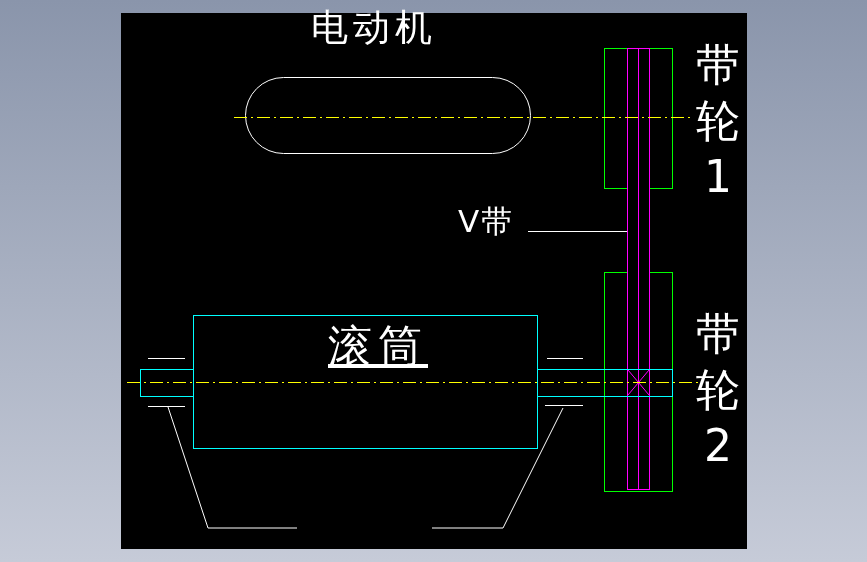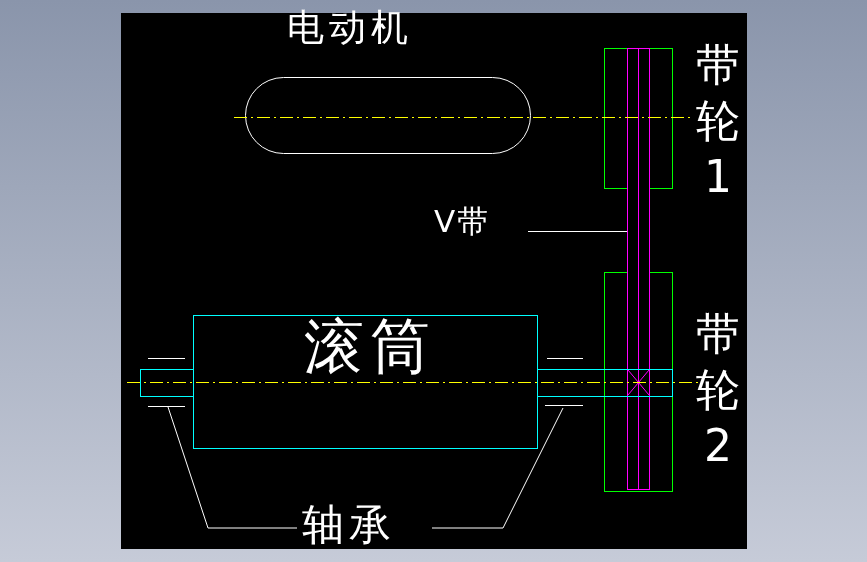--- a/index.html
+++ b/index.html
@@ -42,24 +42,24 @@
   .mark-lb { left:27px;  top:393px; width:37px; }
   .mark-rt { left:426px; top:345px; width:36px; }
   .mark-rb { left:424px; top:392px; width:38px; }
   .vbelt-leader { left:407px; top:218px; width:99px; }
 
   svg.overlay { position:absolute; left:0; top:0; width:626px; height:536px; }
   .leader-stroke { stroke: var(--outline); stroke-width: 1; fill: none; }
   .cross-stroke  { stroke: var(--belt);    stroke-width: 1; fill: none; }
 
   
-  .label { position:absolute; color: var(--outline); white-space: nowrap; font-weight: normal; }
+  .label { position:absolute; color: var(--outline); white-space: nowrap; font-weight: normal; margin-left: 24px; }
   .label-motor   { left:166px; top:-4px;  font-size:37px; line-height:38px; letter-spacing:5px; }
   .label-vbelt   { left:313px; top:188px; font-size:31px; line-height:40px; letter-spacing:2px; }
-  .label-roller  { left:183px; top:310px; font-size:60px; line-height:46px; letter-spacing:6px; }
+  .label-roller  { left:183px; top:310px; font-size:44px; line-height:46px; letter-spacing:6px;text-decoration:underline; }
   .label-bearing { left:181px; top:490px; font-size:42px; line-height:44px; letter-spacing:5px; }
   .label-col { position:absolute; width:48px; color:var(--outline); text-align:center;
                font-size:44px; line-height:56px; }
   .label-pulley-1 { left:573px; top:24px; }
   .label-pulley-2 { left:573px; top:293px; }
 </style>
 </head>
 <body>
 
 <div class="screen">
@@ -90,21 +90,20 @@
     <div class="entity hline mark-lt"></div>
     <div class="entity hline mark-lb"></div>
     <div class="entity hline mark-rt"></div>
     <div class="entity hline mark-rb"></div>
 
     <div class="entity hline vbelt-leader"></div>
 
     <div class="label label-motor">电动机</div>
     <div class="label label-vbelt">V带</div>
     <div class="label label-roller">滚筒</div>
-    <div class="label label-bearing">轴承</div>
 
     <div class="label-col label-pulley-1">
       <div>带</div>
       <div>轮</div>
       <div>1</div>
     </div>
     <div class="label-col label-pulley-2">
       <div>带</div>
       <div>轮</div>
       <div>2</div>

